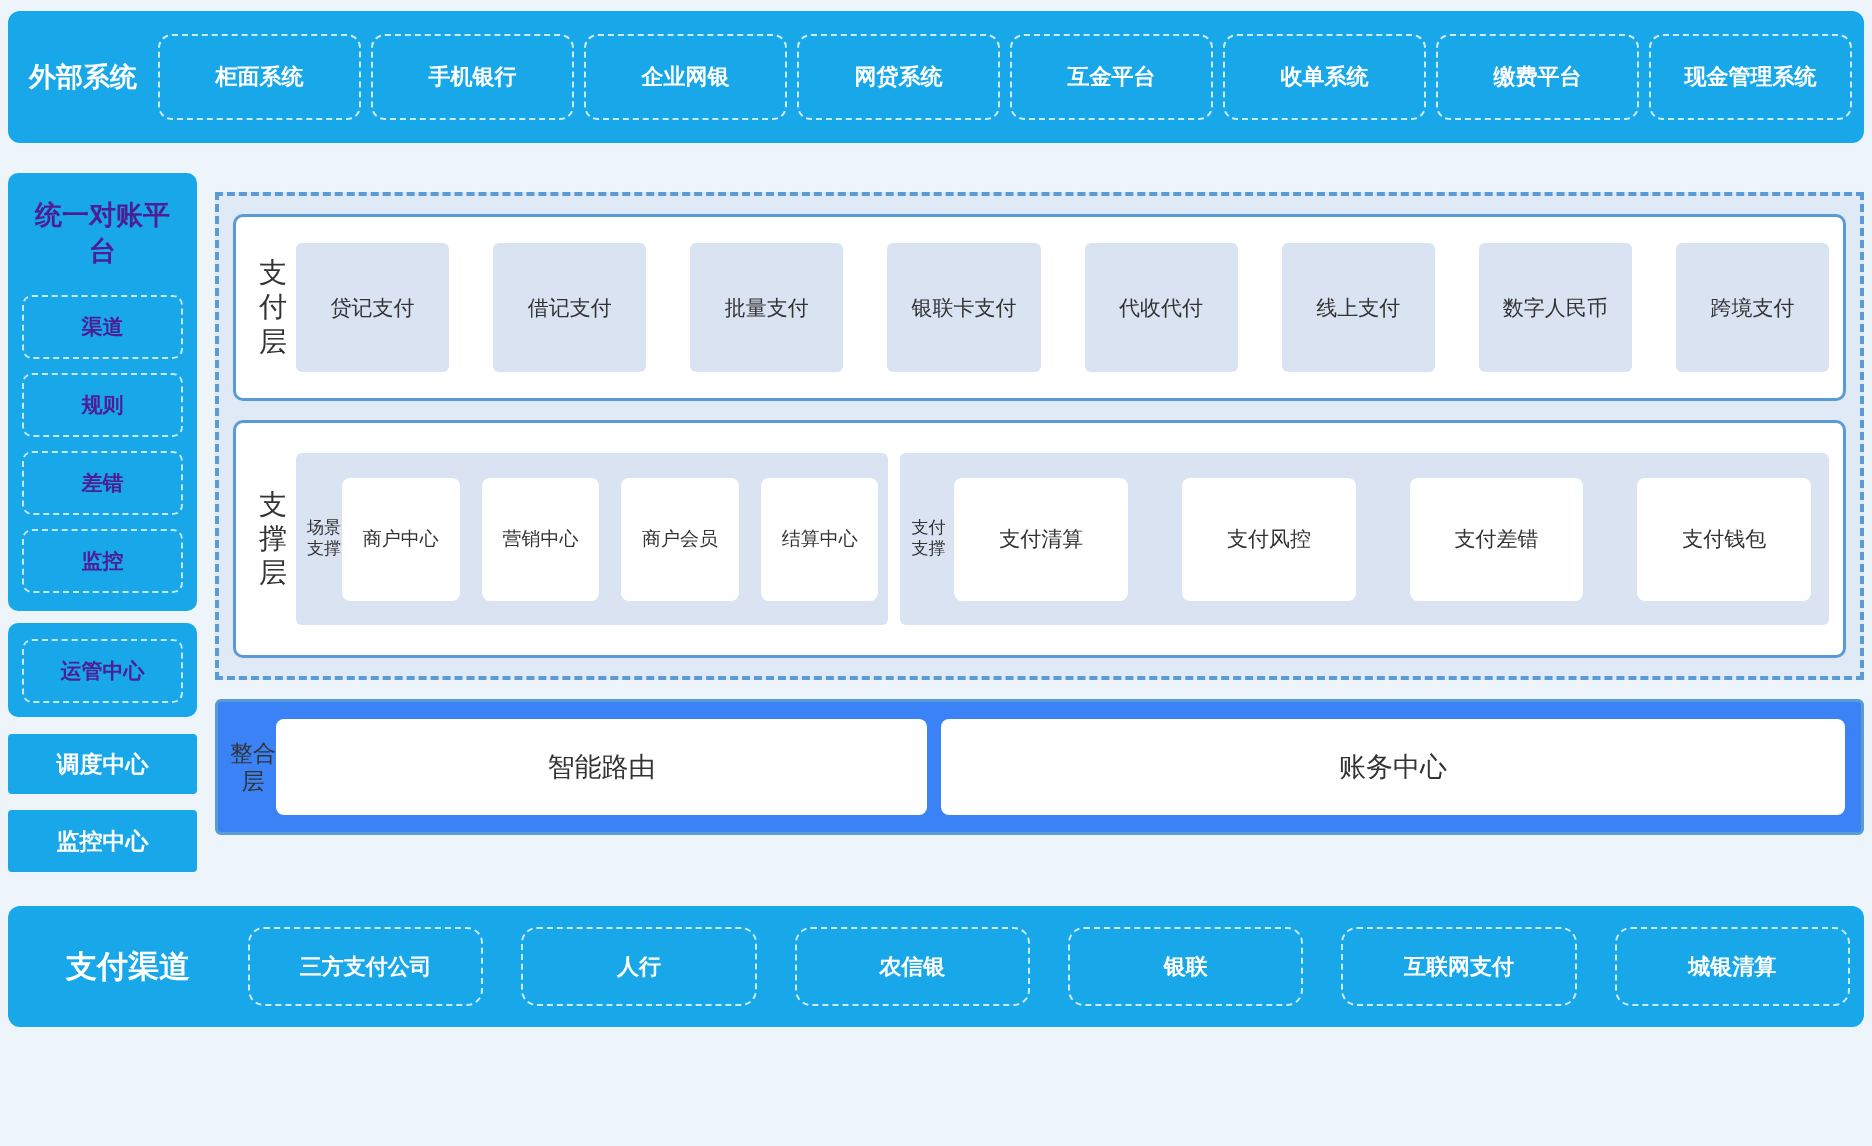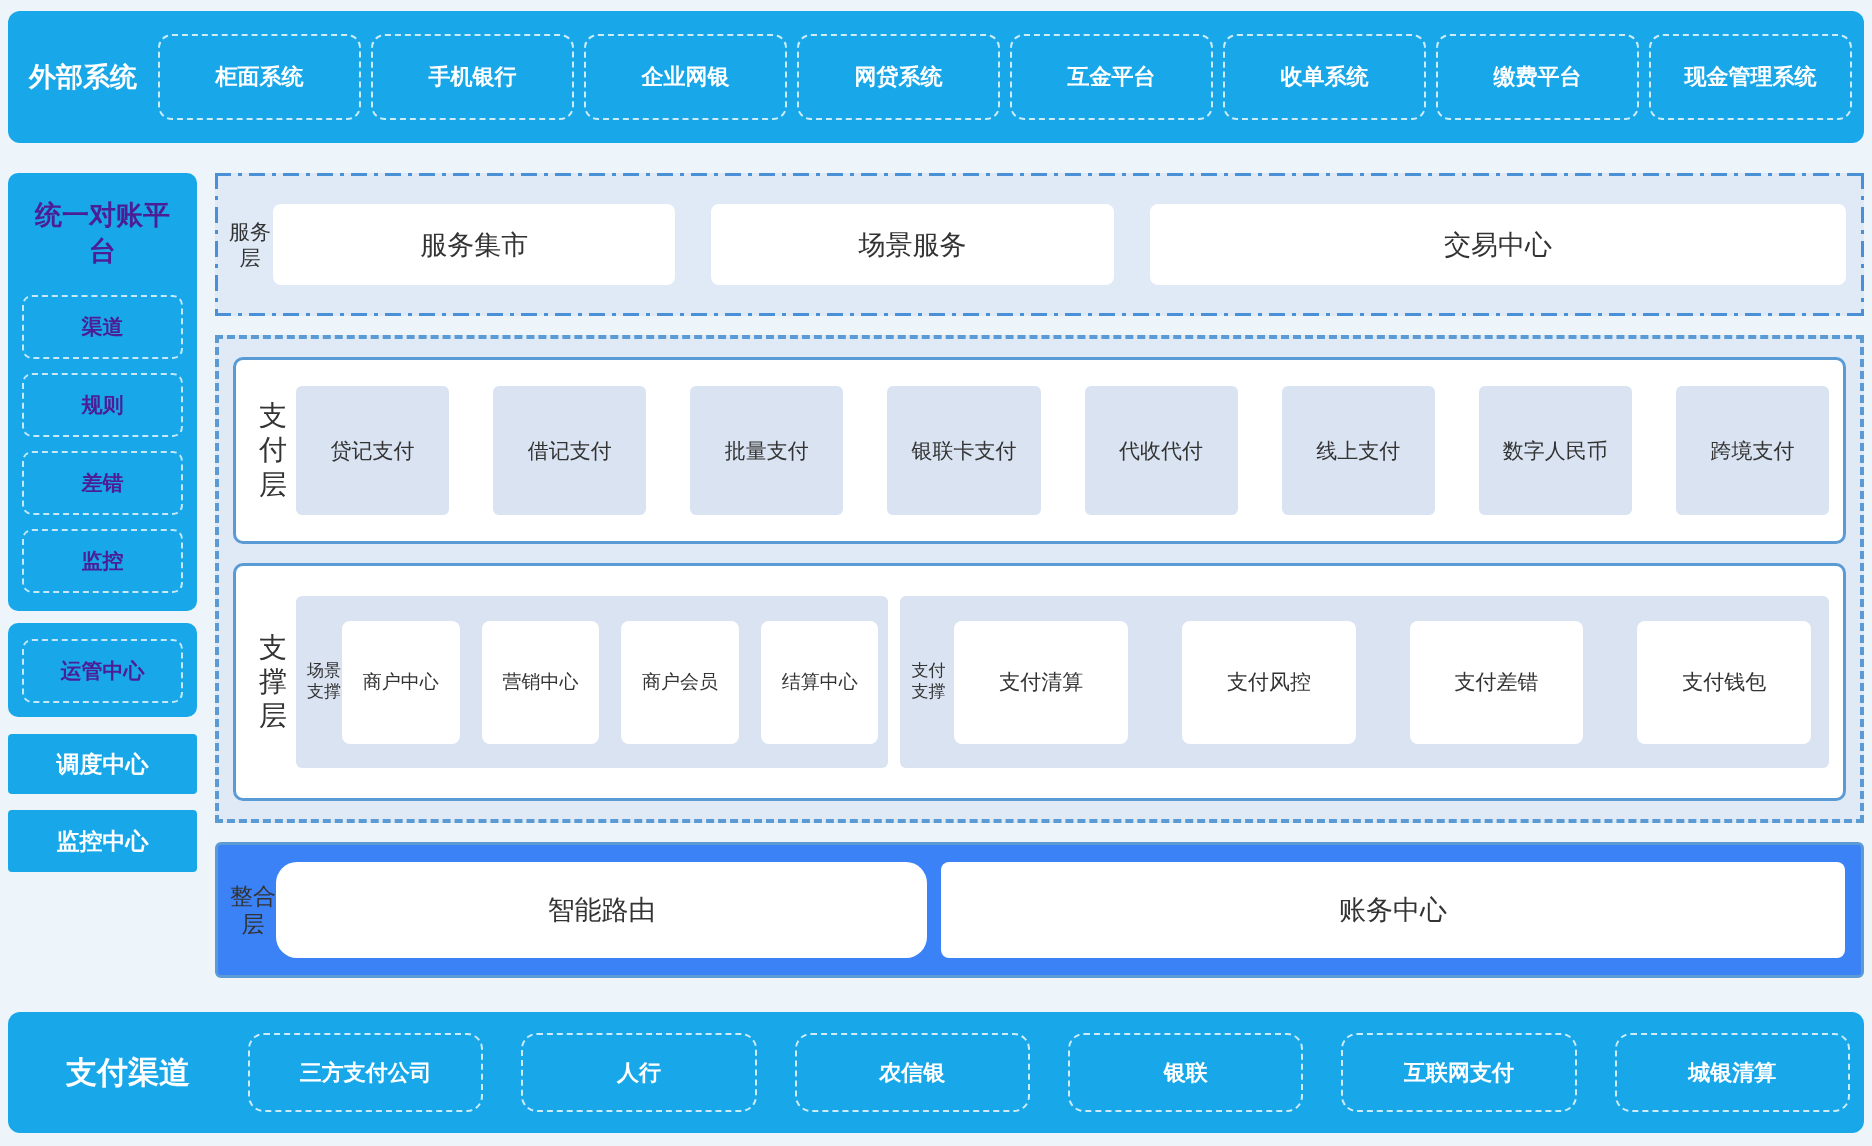--- a/index.html
+++ b/index.html
@@ -119,21 +119,21 @@
   .group.paysup .white-box { flex: 1; font-size: 21px; }
   
   .integration-layer {
     margin-top: 19px; height: 136px;
     background: #3b82f6; border: 3px solid #5b9bd5; border-radius: 6px;
     display: flex; padding: 0 16px 0 12px;
   }
   .integration-layer .vlabel { width: 46px; font-size: 23px; }
   .int-boxes { flex: 1; display: flex; gap: 14px; margin: 17px 0; }
   .int-boxes .white-box { font-size: 27px; }
-  .ib-1 { flex: 0.72; border-radius: 21px; } .ib-2 { flex: 1; }
+  .ib-1 { flex: 0.72; } .ib-2 { flex: 1; }
   
   .bottom-bar { margin-top: 34px; height: 121px; padding: 21px 14px 21px 0; }
   .bottom-bar .bar-label { width: 240px; font-size: 31px; }
   .bottom-bar .bar-items { gap: 38px; }
   .bottom-bar .dash-pill { flex: 1; font-size: 22px; border-radius: 16px; }
 </style>
 </head>
 <body>
 
 <div class="bar top-bar">
@@ -166,28 +166,20 @@
       <div class="side-items">
         <div class="side-item">运管中心</div>
       </div>
     </div>
     <div class="side-solo first">调度中心</div>
     <div class="side-solo second">监控中心</div>
   </div>
 
   <div class="content">
 
-    <div class="service-layer">
-      <div class="vlabel">服务层</div>
-      <div class="service-boxes">
-        <div class="white-box sb-1">服务集市</div>
-        <div class="white-box sb-2">场景服务</div>
-        <div class="white-box sb-3">交易中心</div>
-      </div>
-    </div>
 
     <div class="dashed-wrap">
 
       <div class="layer-box pay-layer">
         <div class="vlabel">支付层</div>
         <div class="pay-items">
           <div class="pay-item">贷记支付</div>
           <div class="pay-item">借记支付</div>
           <div class="pay-item">批量支付</div>
           <div class="pay-item">银联卡支付</div>

